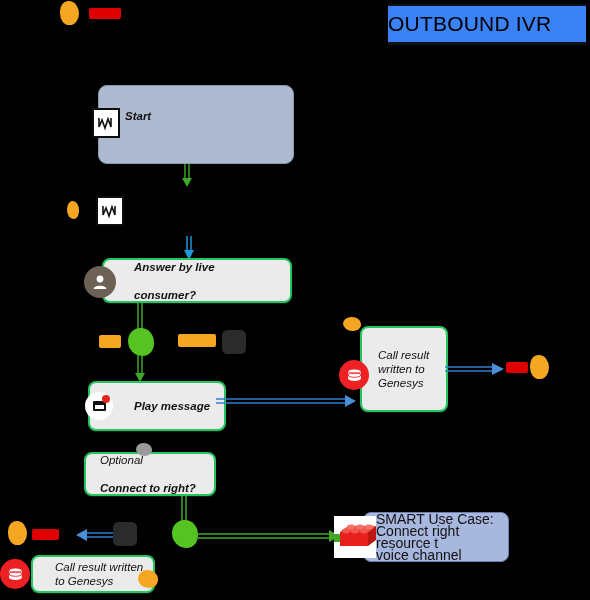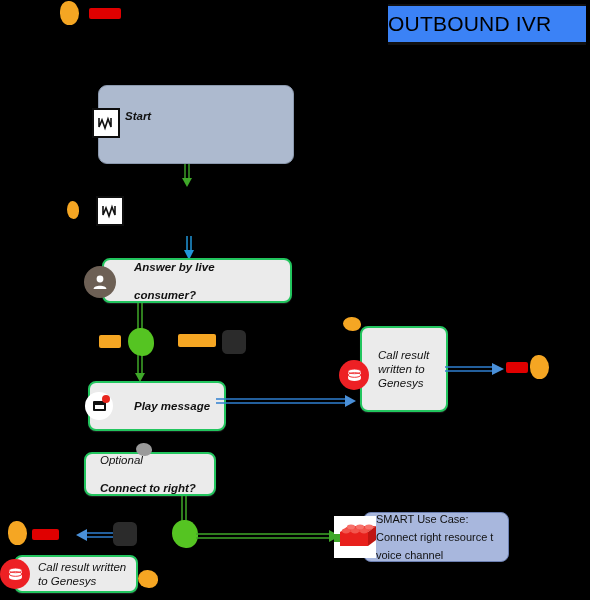--- a/index.html
+++ b/index.html
@@ -267,21 +267,21 @@
 
   <div class="conn" style="left:196px; top:528px; width:146px; height:18px;">
     <svg width="146" height="18" viewBox="0 0 146 18" aria-hidden="true">
       <line x1="0" y1="6" x2="134" y2="6" stroke="#3fa829" stroke-width="1.5"></line>
       <line x1="0" y1="10" x2="134" y2="10" stroke="#3fa829" stroke-width="1.5"></line>
       <polygon points="133,2 133,14 144,8" fill="#3fa829"></polygon>
     </svg>
   </div>
 
   <div class="node node-lilac" style="left:363px; top:512px; width:146px; height:50px;">
-    <div class="node-text plain" style="margin-left:12px; font-size:11px; line-height:18px;">SMART Use Case:
+    <div class="node-text plain" style="margin-left:12px; font-size:14px; line-height:12px;">SMART Use Case:
 Connect right resource t
 voice channel</div>
   </div>
 
   <svg class="icon lego-icon" style="left:334px; top:516px;" width="42" height="42" viewBox="0 0 42 42" aria-hidden="true">
     <rect x="0" y="0" width="42" height="42" fill="#ffffff"></rect>
     <g>
       <rect x="6" y="16" width="28" height="14" fill="#e8201c"></rect>
       <polygon points="6,16 14,10 42,10 34,16" fill="#f0473f"></polygon>
       <polygon points="34,16 42,10 42,24 34,30" fill="#bf1511"></polygon>
@@ -299,21 +299,21 @@
     <svg width="70" height="18" viewBox="0 0 70 18" aria-hidden="true">
       <line x1="18" y1="6" x2="68" y2="6" stroke="#2f7fd0" stroke-width="1.5"></line>
       <line x1="18" y1="10" x2="68" y2="10" stroke="#2f7fd0" stroke-width="1.5"></line>
       <polygon points="19,2 19,14 8,8" fill="#4a90d9"></polygon>
     </svg>
   </div>
   <div class="blob blob-dark" style="left:113px; top:522px; width:24px; height:24px; border-radius:22%;"></div>
   <div class="redact redact-red" style="left:32px; top:529px; width:27px; height:11px;"></div>
   <div class="blob blob-orange" style="left:8px; top:521px; width:19px; height:24px; border-radius:45% 55% 50% 50%;"></div>
 
-  <div class="node node-gray" style="left:14px; top:555px; width:124px; height:38px;">
+  <div class="node node-gray" style="left:31px; top:555px; width:124px; height:38px;">
     <div class="node-text ital" style="margin-left:22px; font-weight:normal;">Call result written
 to Genesys</div>
   </div>
   <div class="icon db-icon" style="left:0px; top:559px; width:30px; height:30px;">
     <svg width="19" height="19" viewBox="0 0 19 19" aria-hidden="true">
       <ellipse cx="9.5" cy="5.4" rx="6.4" ry="2.3" fill="#ffffff"></ellipse>
       <path d="M3.1 5.4 v3.0 a6.4 2.3 0 0 0 12.8 0 v-3.0" fill="#ffffff"></path>
       <path d="M3.1 9.6 v3.0 a6.4 2.3 0 0 0 12.8 0 v-3.0" fill="#ffffff"></path>
       <ellipse cx="9.5" cy="5.4" rx="6.4" ry="2.3" fill="none" stroke="#ed2024" stroke-width="0.8"></ellipse>
       <ellipse cx="9.5" cy="9.0" rx="6.4" ry="2.3" fill="none" stroke="#ed2024" stroke-width="0.9"></ellipse>

